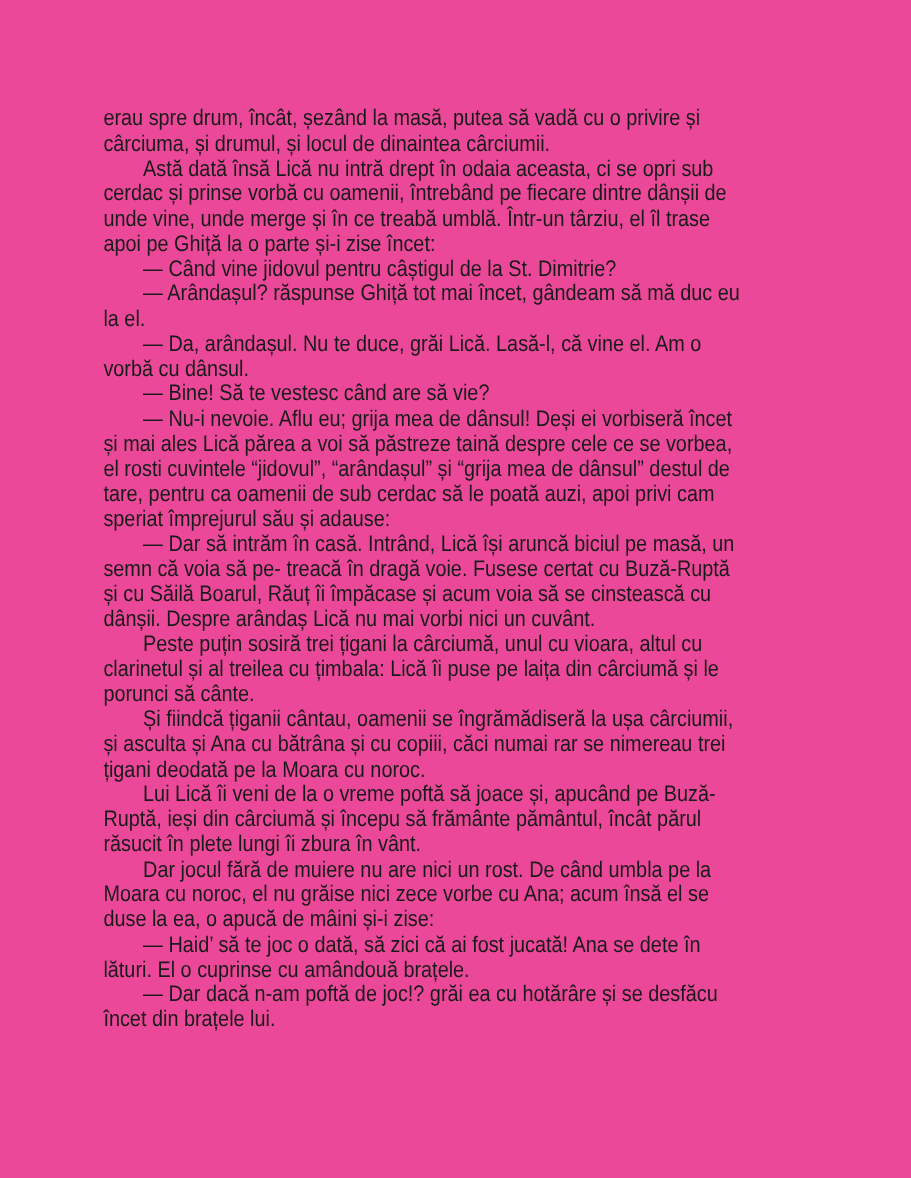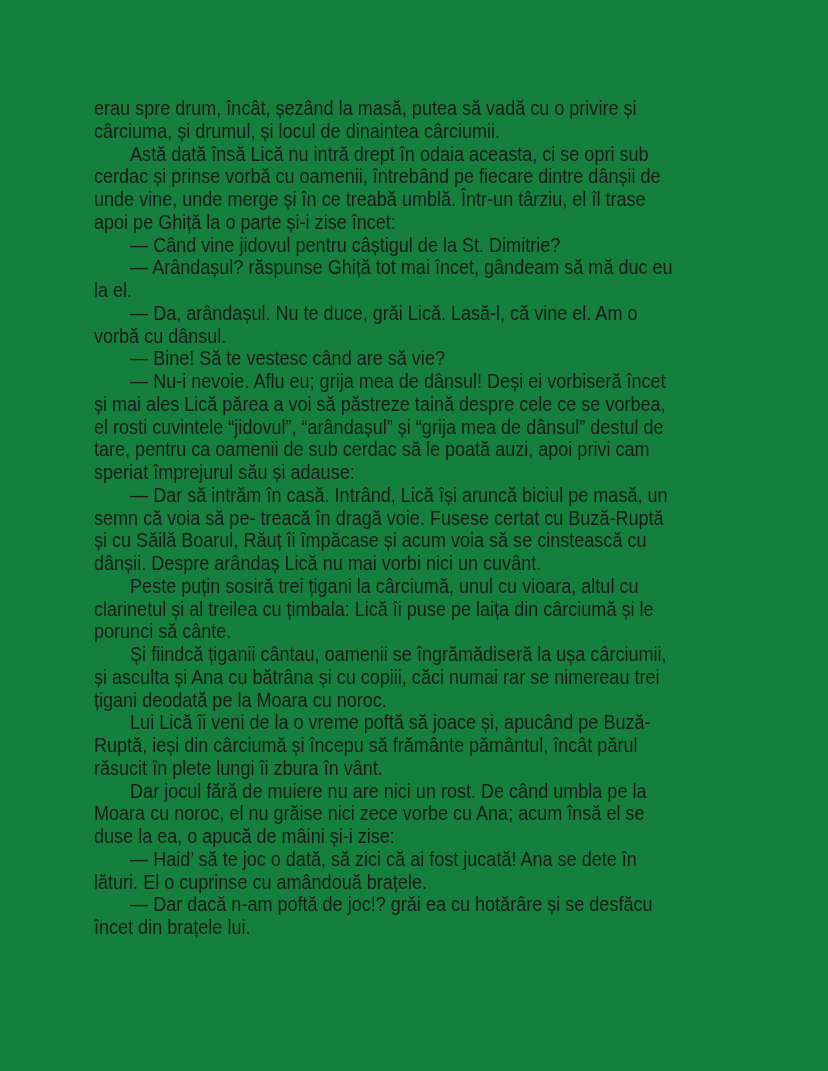--- a/index.html
+++ b/index.html
@@ -1,19 +1,19 @@
 <!DOCTYPE html>
 <html><head>
 <meta charset="utf-8">
 <style>
   html, body { margin: 0; padding: 0; background: #ffffff; }
   body { width: 828px; height: 1071px; position: relative; overflow: hidden; }
   .page {
     position: absolute; left: 0; top: 0; width: 828px; height: 1071px;
-    background: #15803d;
+    background: #ec4899;
   }
   .text-block {
     position: absolute; left: 94px; top: 97px; width: 640px;
   }
   .line {
     font-family: "Liberation Sans", sans-serif;
     font-size: 20.5px;
     line-height: 22.75px;
     height: 22.75px;
     color: #1a1a1a;

